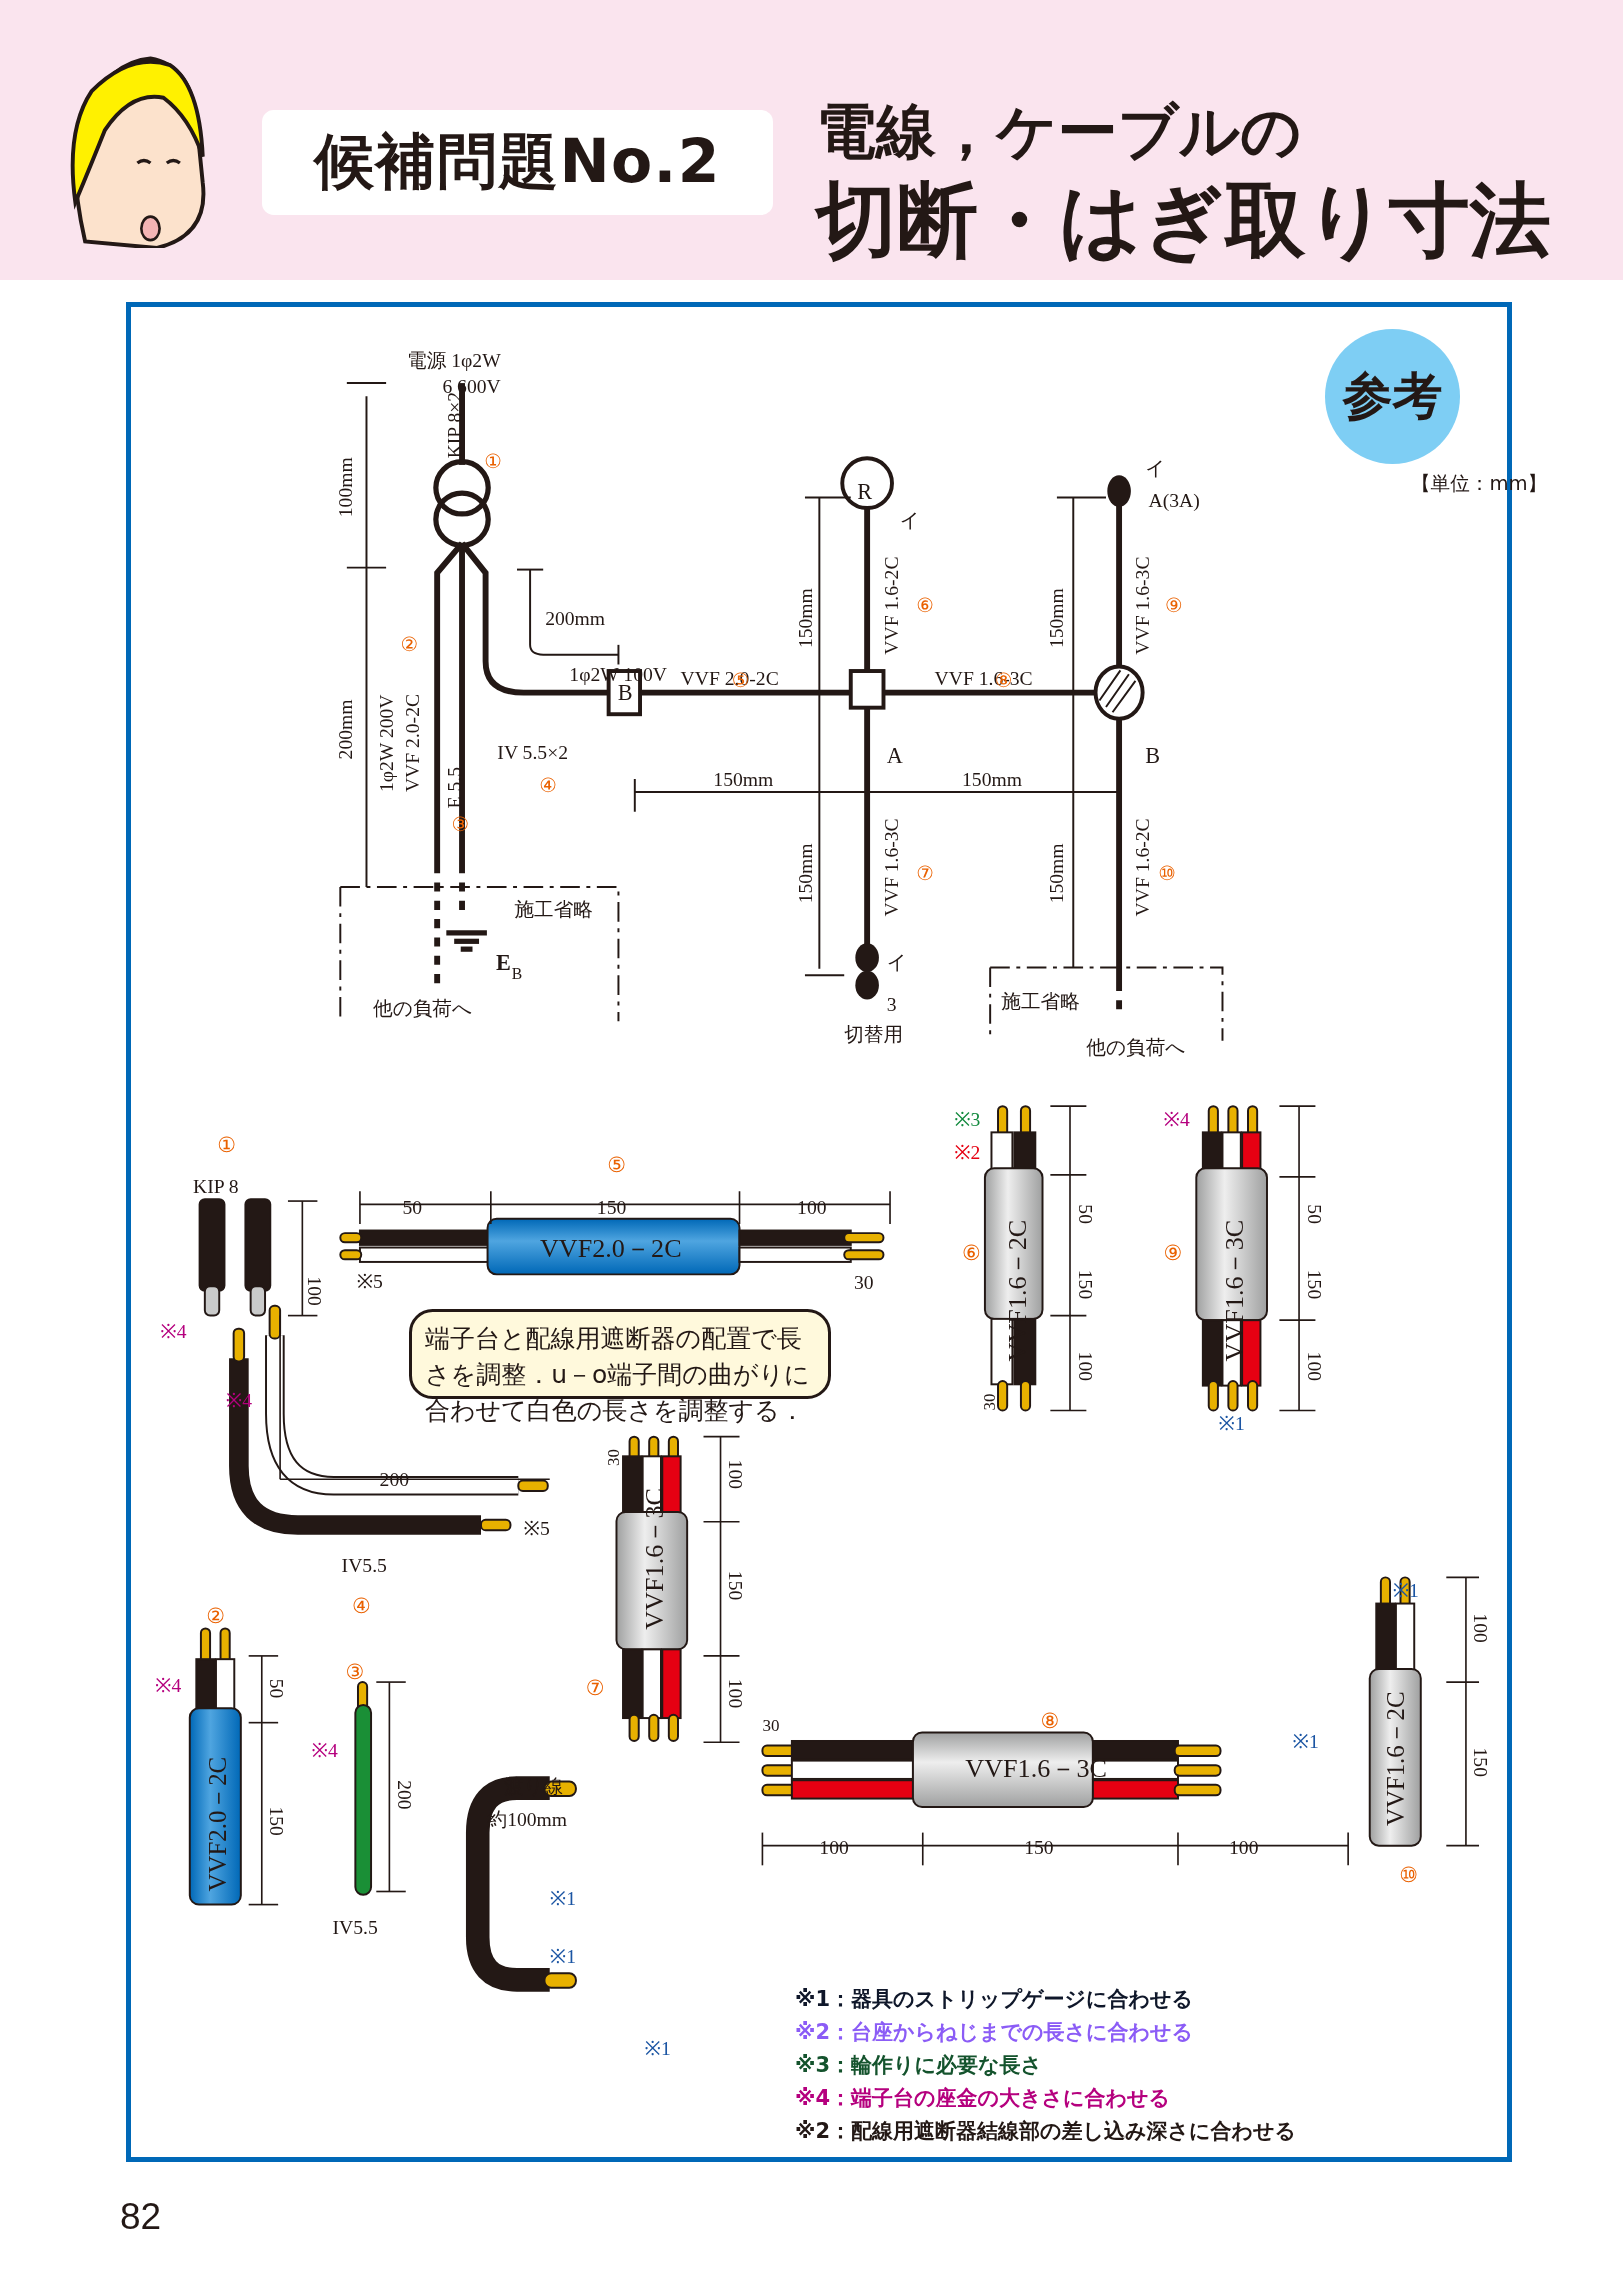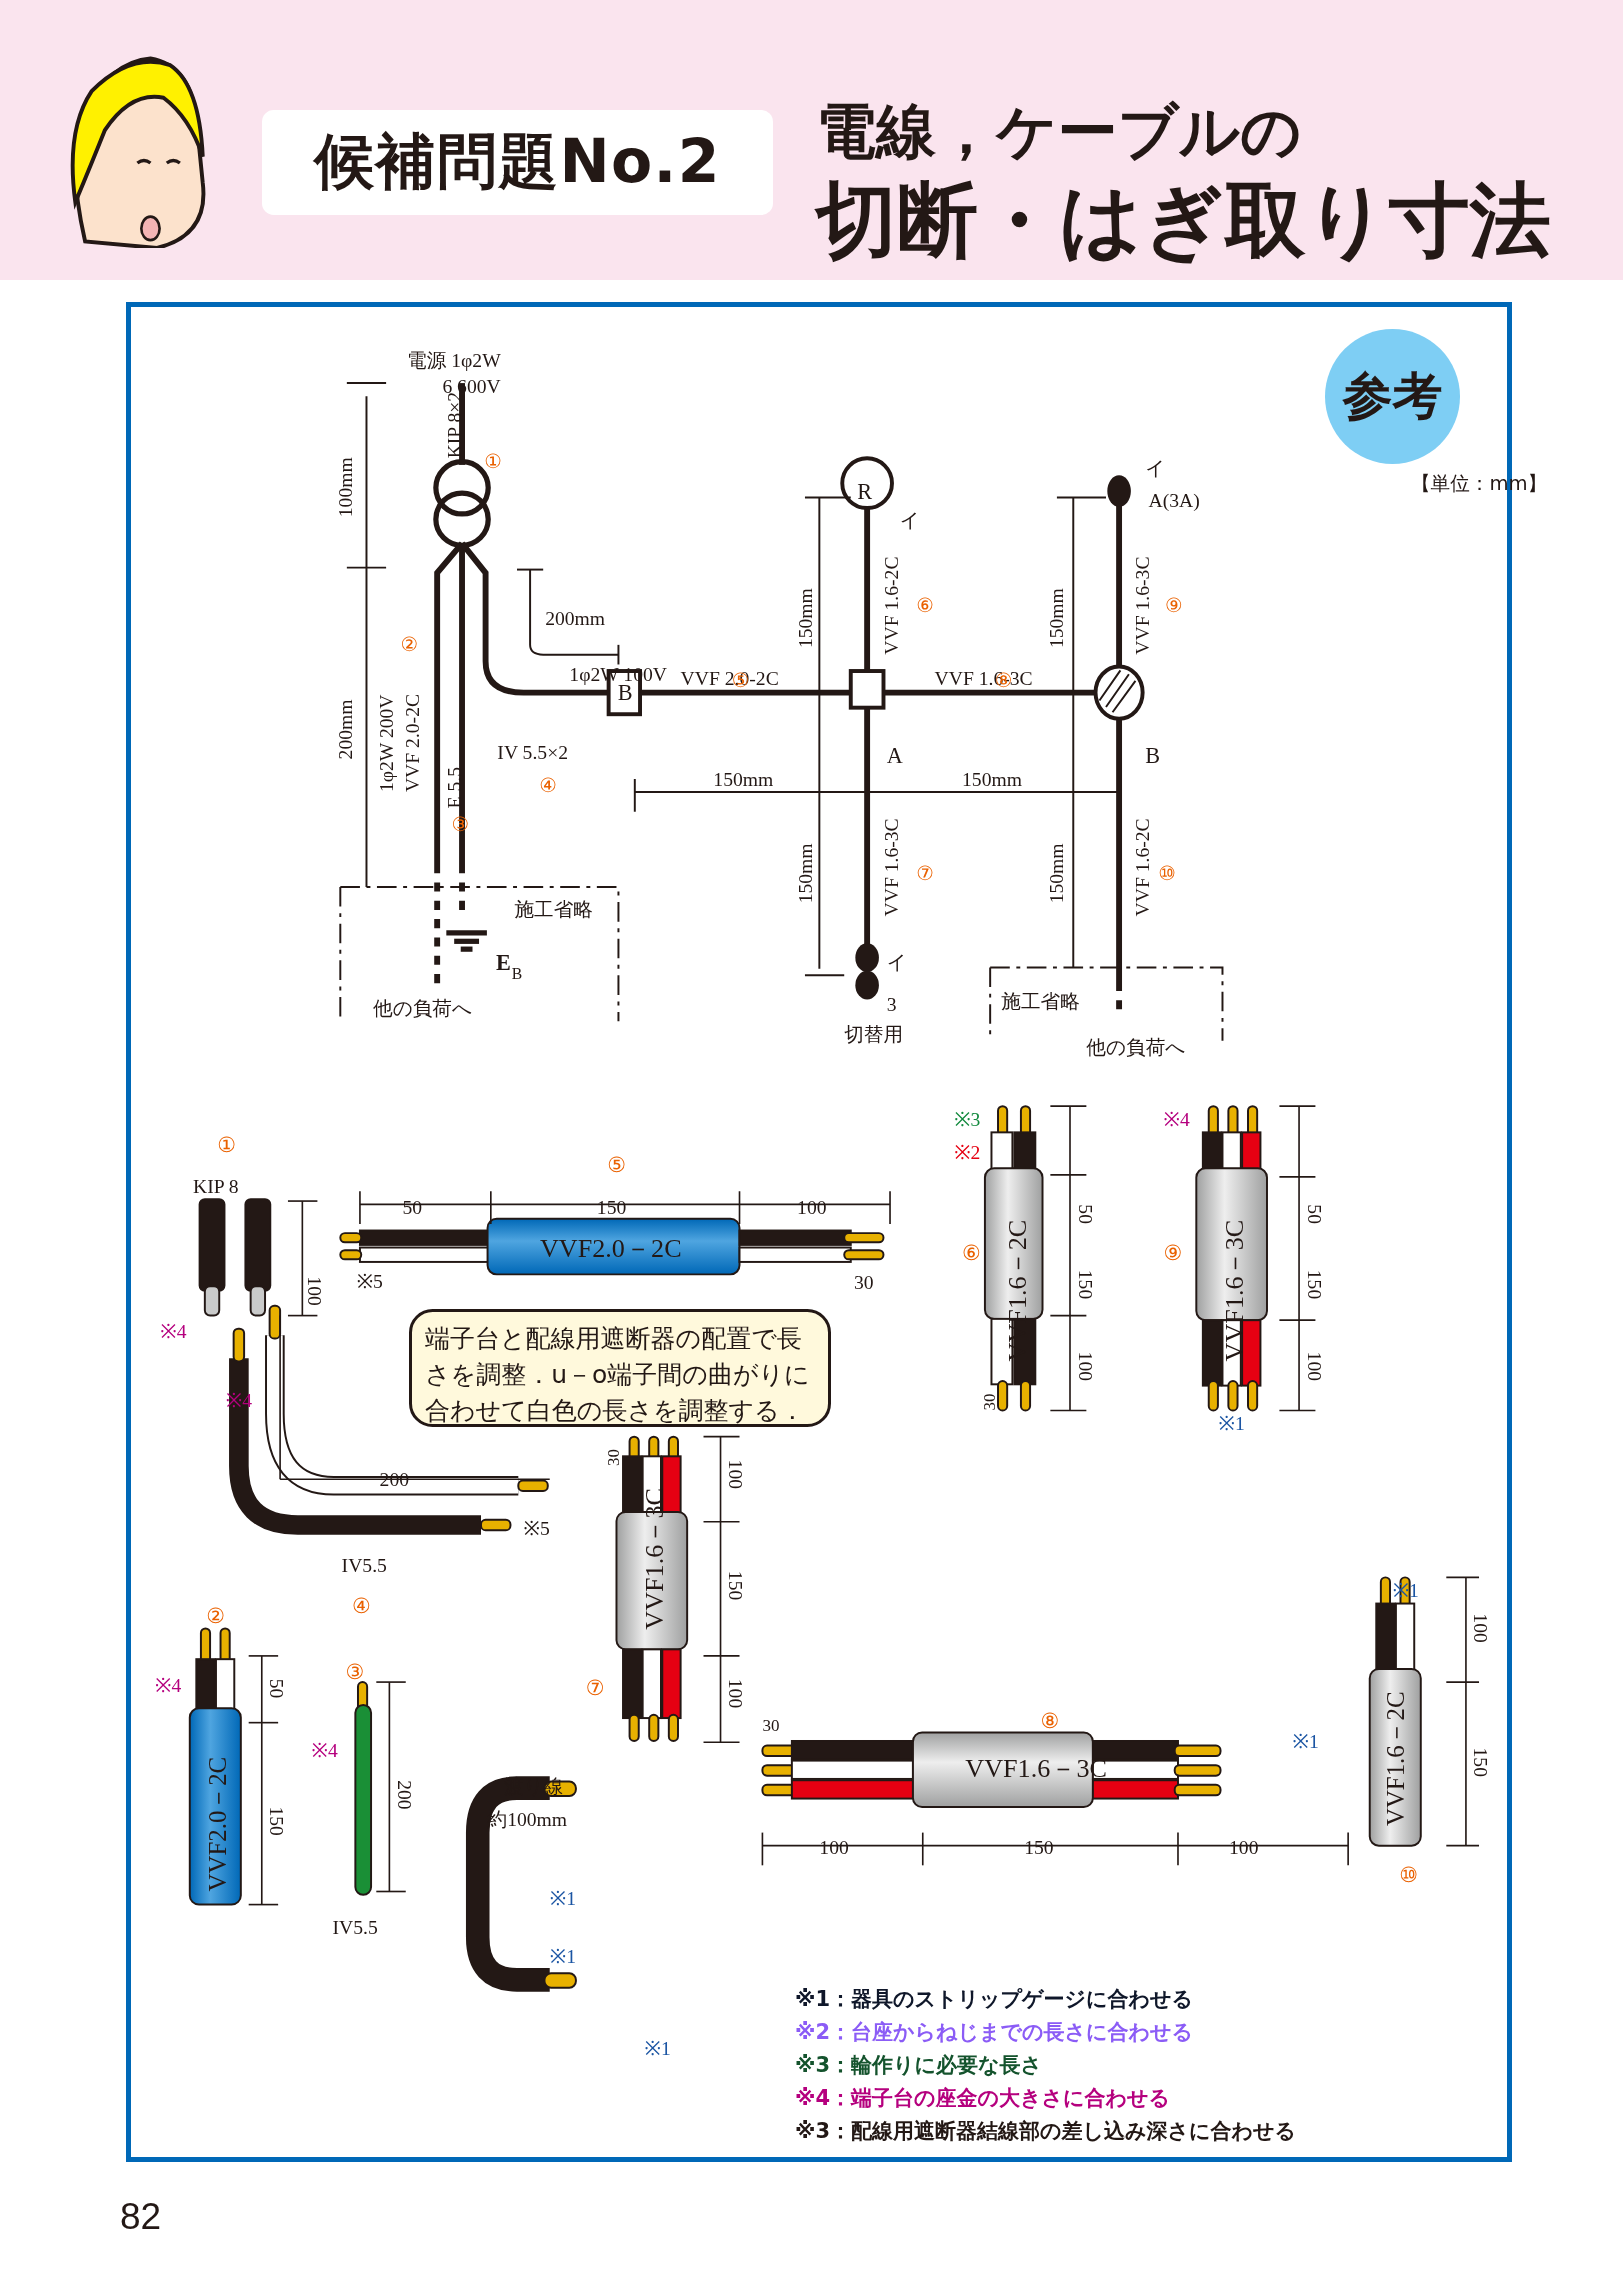--- a/index.html
+++ b/index.html
@@ -6,21 +6,21 @@
   body{width:1623px;height:2295px;position:relative;overflow:hidden;font-family:"DejaVu Sans","Liberation Sans",sans-serif;color:#231815;}
   .hdr{position:absolute;left:0;top:0;width:1623px;height:280px;background:#fae4ee;}
   .tagbox{position:absolute;left:262px;top:110px;width:511px;height:105px;background:#fff;border-radius:11.8px;display:flex;align-items:center;justify-content:center;font-size:60px;font-weight:bold;letter-spacing:1.3px;}
   .ttl{position:absolute;left:816px;font-weight:bold;white-space:nowrap;margin-top:20px;}
   .ttl1{top:72px;font-size:60px;}
   .ttl2{top:147px;font-size:81px;}
   .frame{position:absolute;left:126px;top:302px;width:1386px;height:1860px;border:5.9px solid #0068b7;box-sizing:border-box;}
   .pg{position:absolute;left:120px;top:2196px;font-size:37px;font-family:"Liberation Sans",sans-serif;}
   svg text{font-family:"Liberation Serif","DejaVu Serif",serif;}
   .sans{font-family:"DejaVu Sans","Liberation Sans",sans-serif;}
-  .bubble{position:absolute;left:409px;top:1309px;width:422px;height:118px;background:#fff9dc;border:3.3px solid #231815;border-radius:23.6px;box-sizing:border-box;padding:9.2px 13px;font-size:25px;line-height:36px;}
+  .bubble{position:absolute;left:409px;top:1309px;width:422px;height:90px;background:#fff9dc;border:3.3px solid #231815;border-radius:23.6px;box-sizing:border-box;padding:9.2px 13px;font-size:25px;line-height:36px;}
   .notes{position:absolute;left:795px;top:1983px;font-size:21px;font-weight:bold;line-height:33px;white-space:nowrap;}
 </style>
 </head>
 <body>
 
 <div class="hdr">
   <svg style="position:absolute;left:59px;top:52px" width="196" height="196" viewBox="0 0 300 300">
     <path d="M40 290 Q10 160 40 90 Q80 15 140 10 Q200 20 210 100 L220 200 Q230 280 150 300 Z" fill="#fce2cc" stroke="#231815" stroke-width="6"></path>
     <path d="M25 230 Q10 120 50 60 Q110 0 170 20 Q215 50 220 160 Q200 100 160 70 Q110 60 70 120 Q50 170 25 230Z" fill="#fff100" stroke="#231815" stroke-width="6"></path>
     <path d="M120 170 q10 -8 20 0 M165 170 q10 -8 20 0" stroke="#231815" stroke-width="5" fill="none"></path>
@@ -375,17 +375,17 @@
   </g>
 </svg>
 
 <div class="bubble">端子台と配線用遮断器の配置で長さを調整．u－o端子間の曲がりに合わせて白色の長さを調整する．</div>
 
 <div class="notes">
   <div style="color:#0f172a">※1：器具のストリップゲージに合わせる</div>
   <div style="color:#8b5cf6">※2：台座からねじまでの長さに合わせる</div>
   <div style="color:#14532d">※3：輪作りに必要な長さ</div>
   <div style="color:#b5007e">※4：端子台の座金の大きさに合わせる</div>
-  <div style="color:#231815">※3：配線用遮断器結線部の差し込み深さに合わせる</div>
+  <div style="color:#231815">※2：配線用遮断器結線部の差し込み深さに合わせる</div>
 </div>
 
 <div class="pg">82</div>
 
 
 </body></html>

